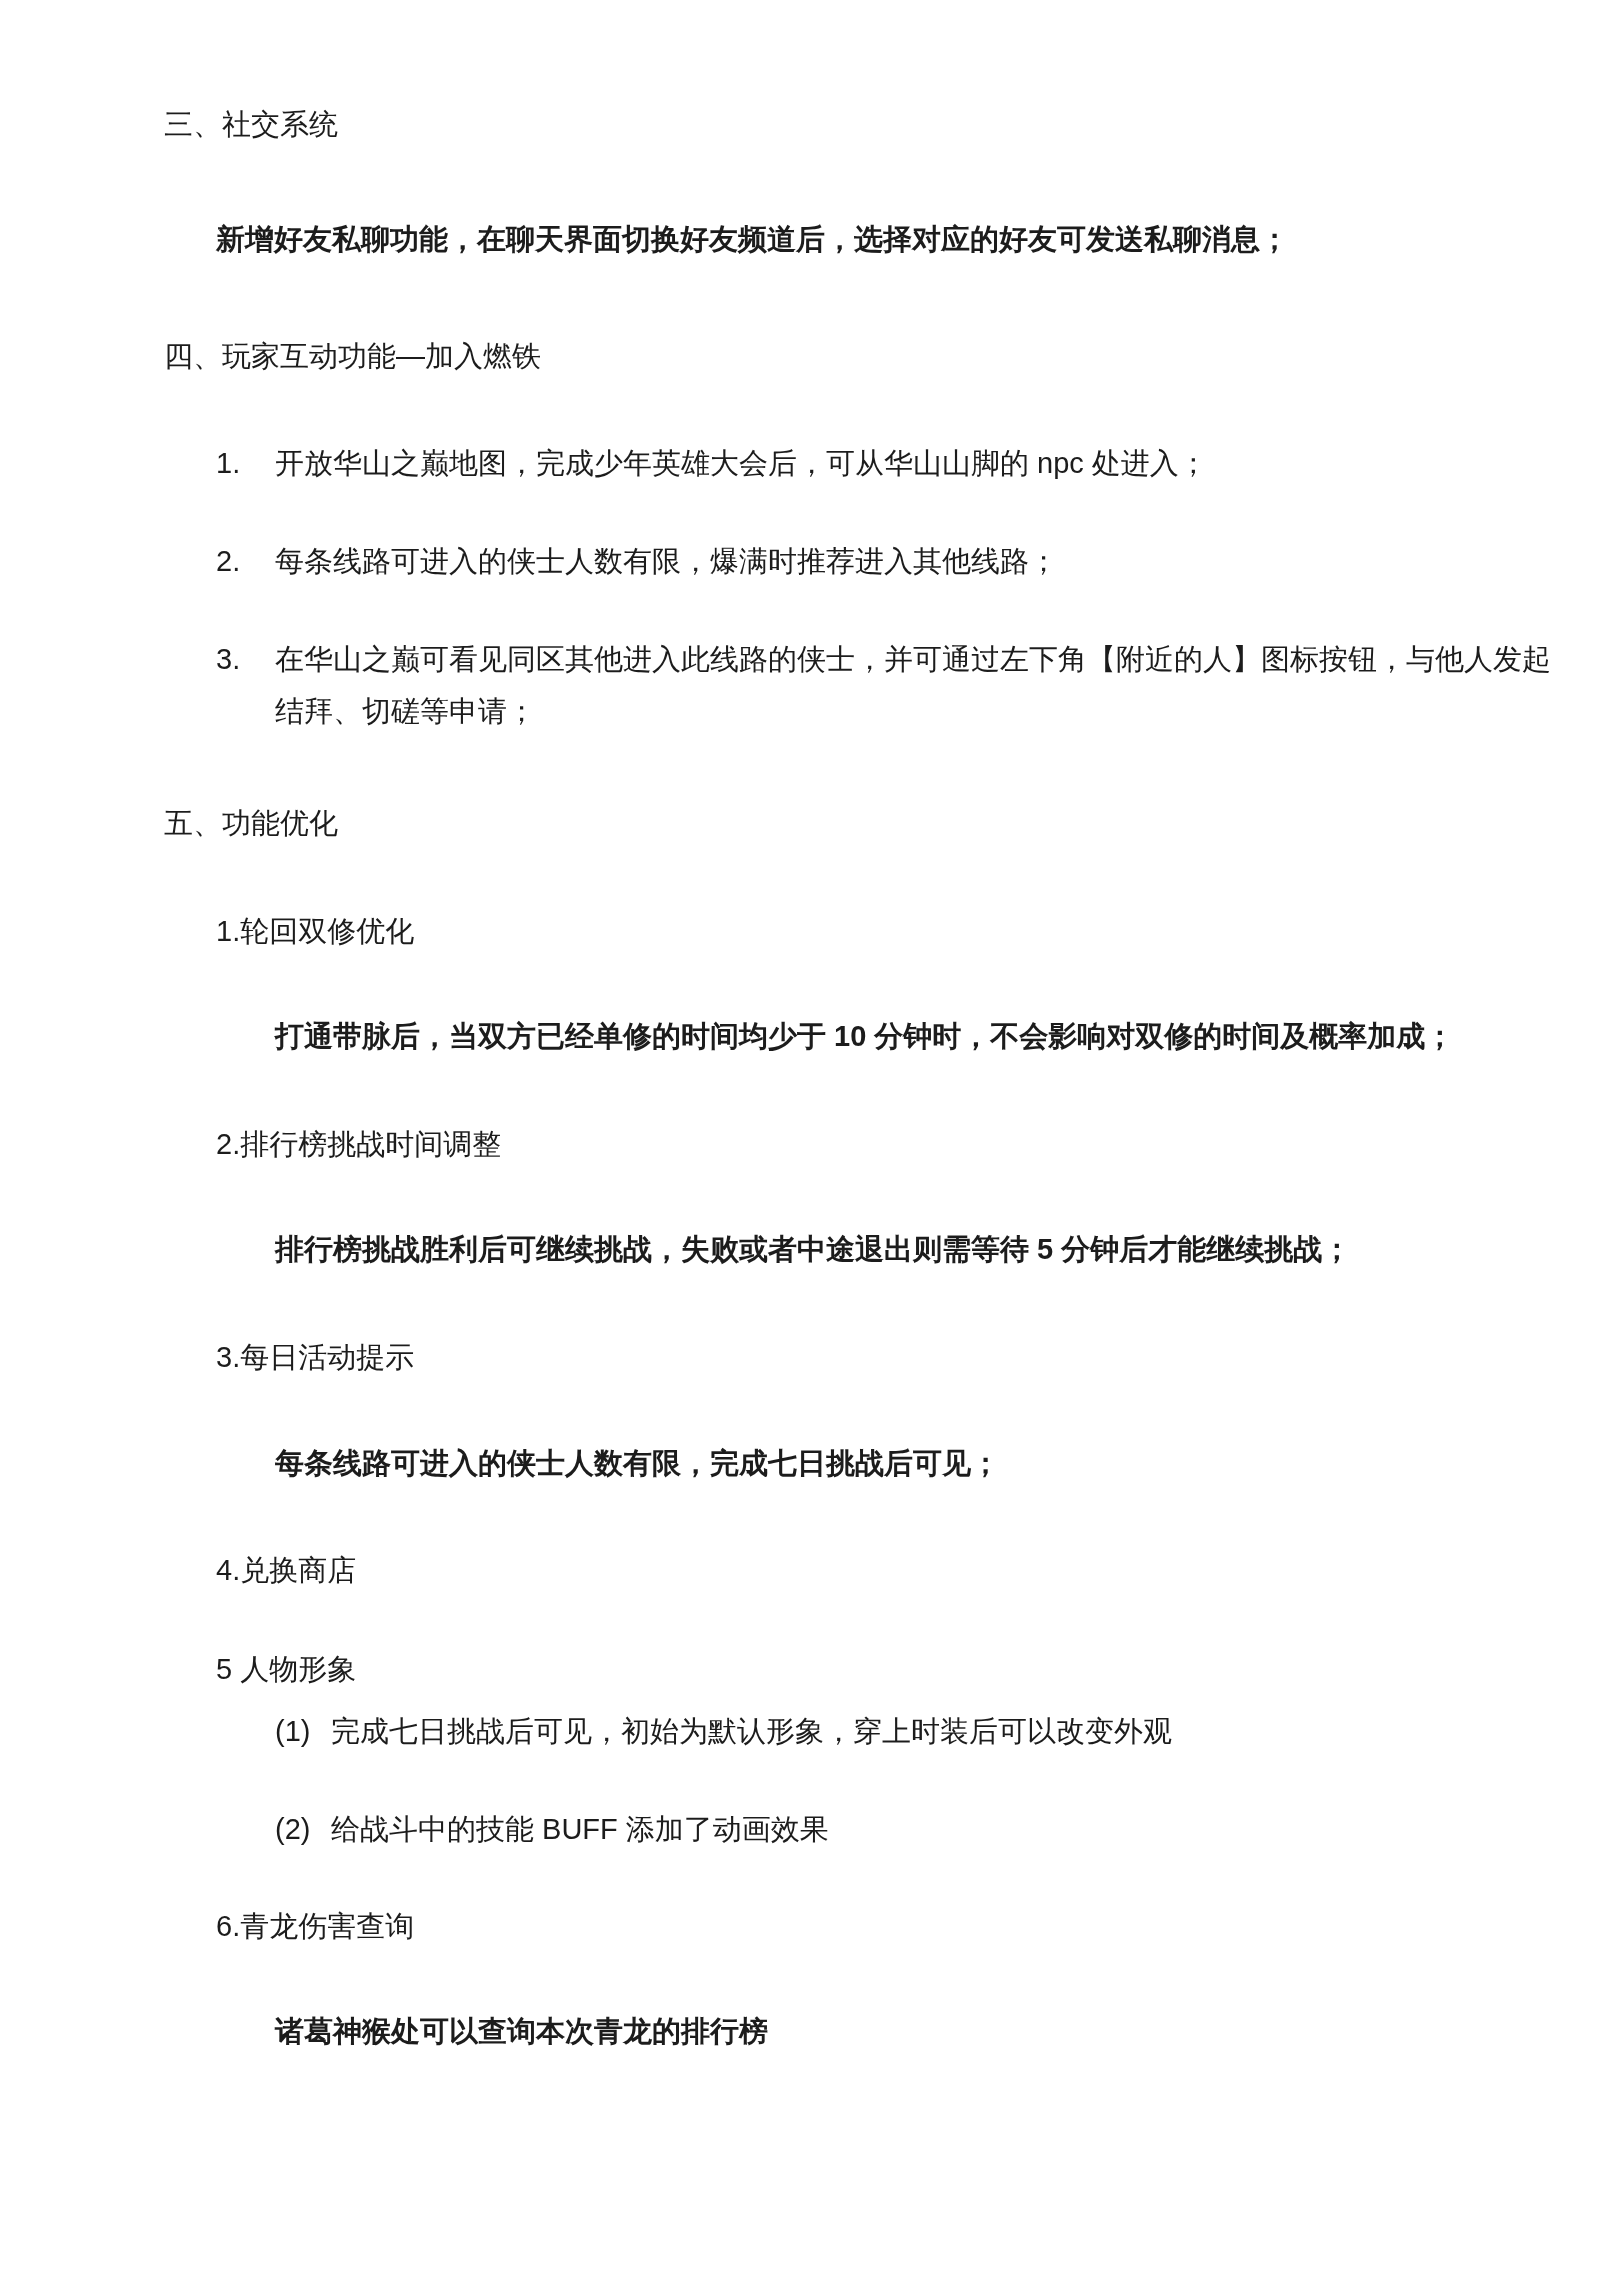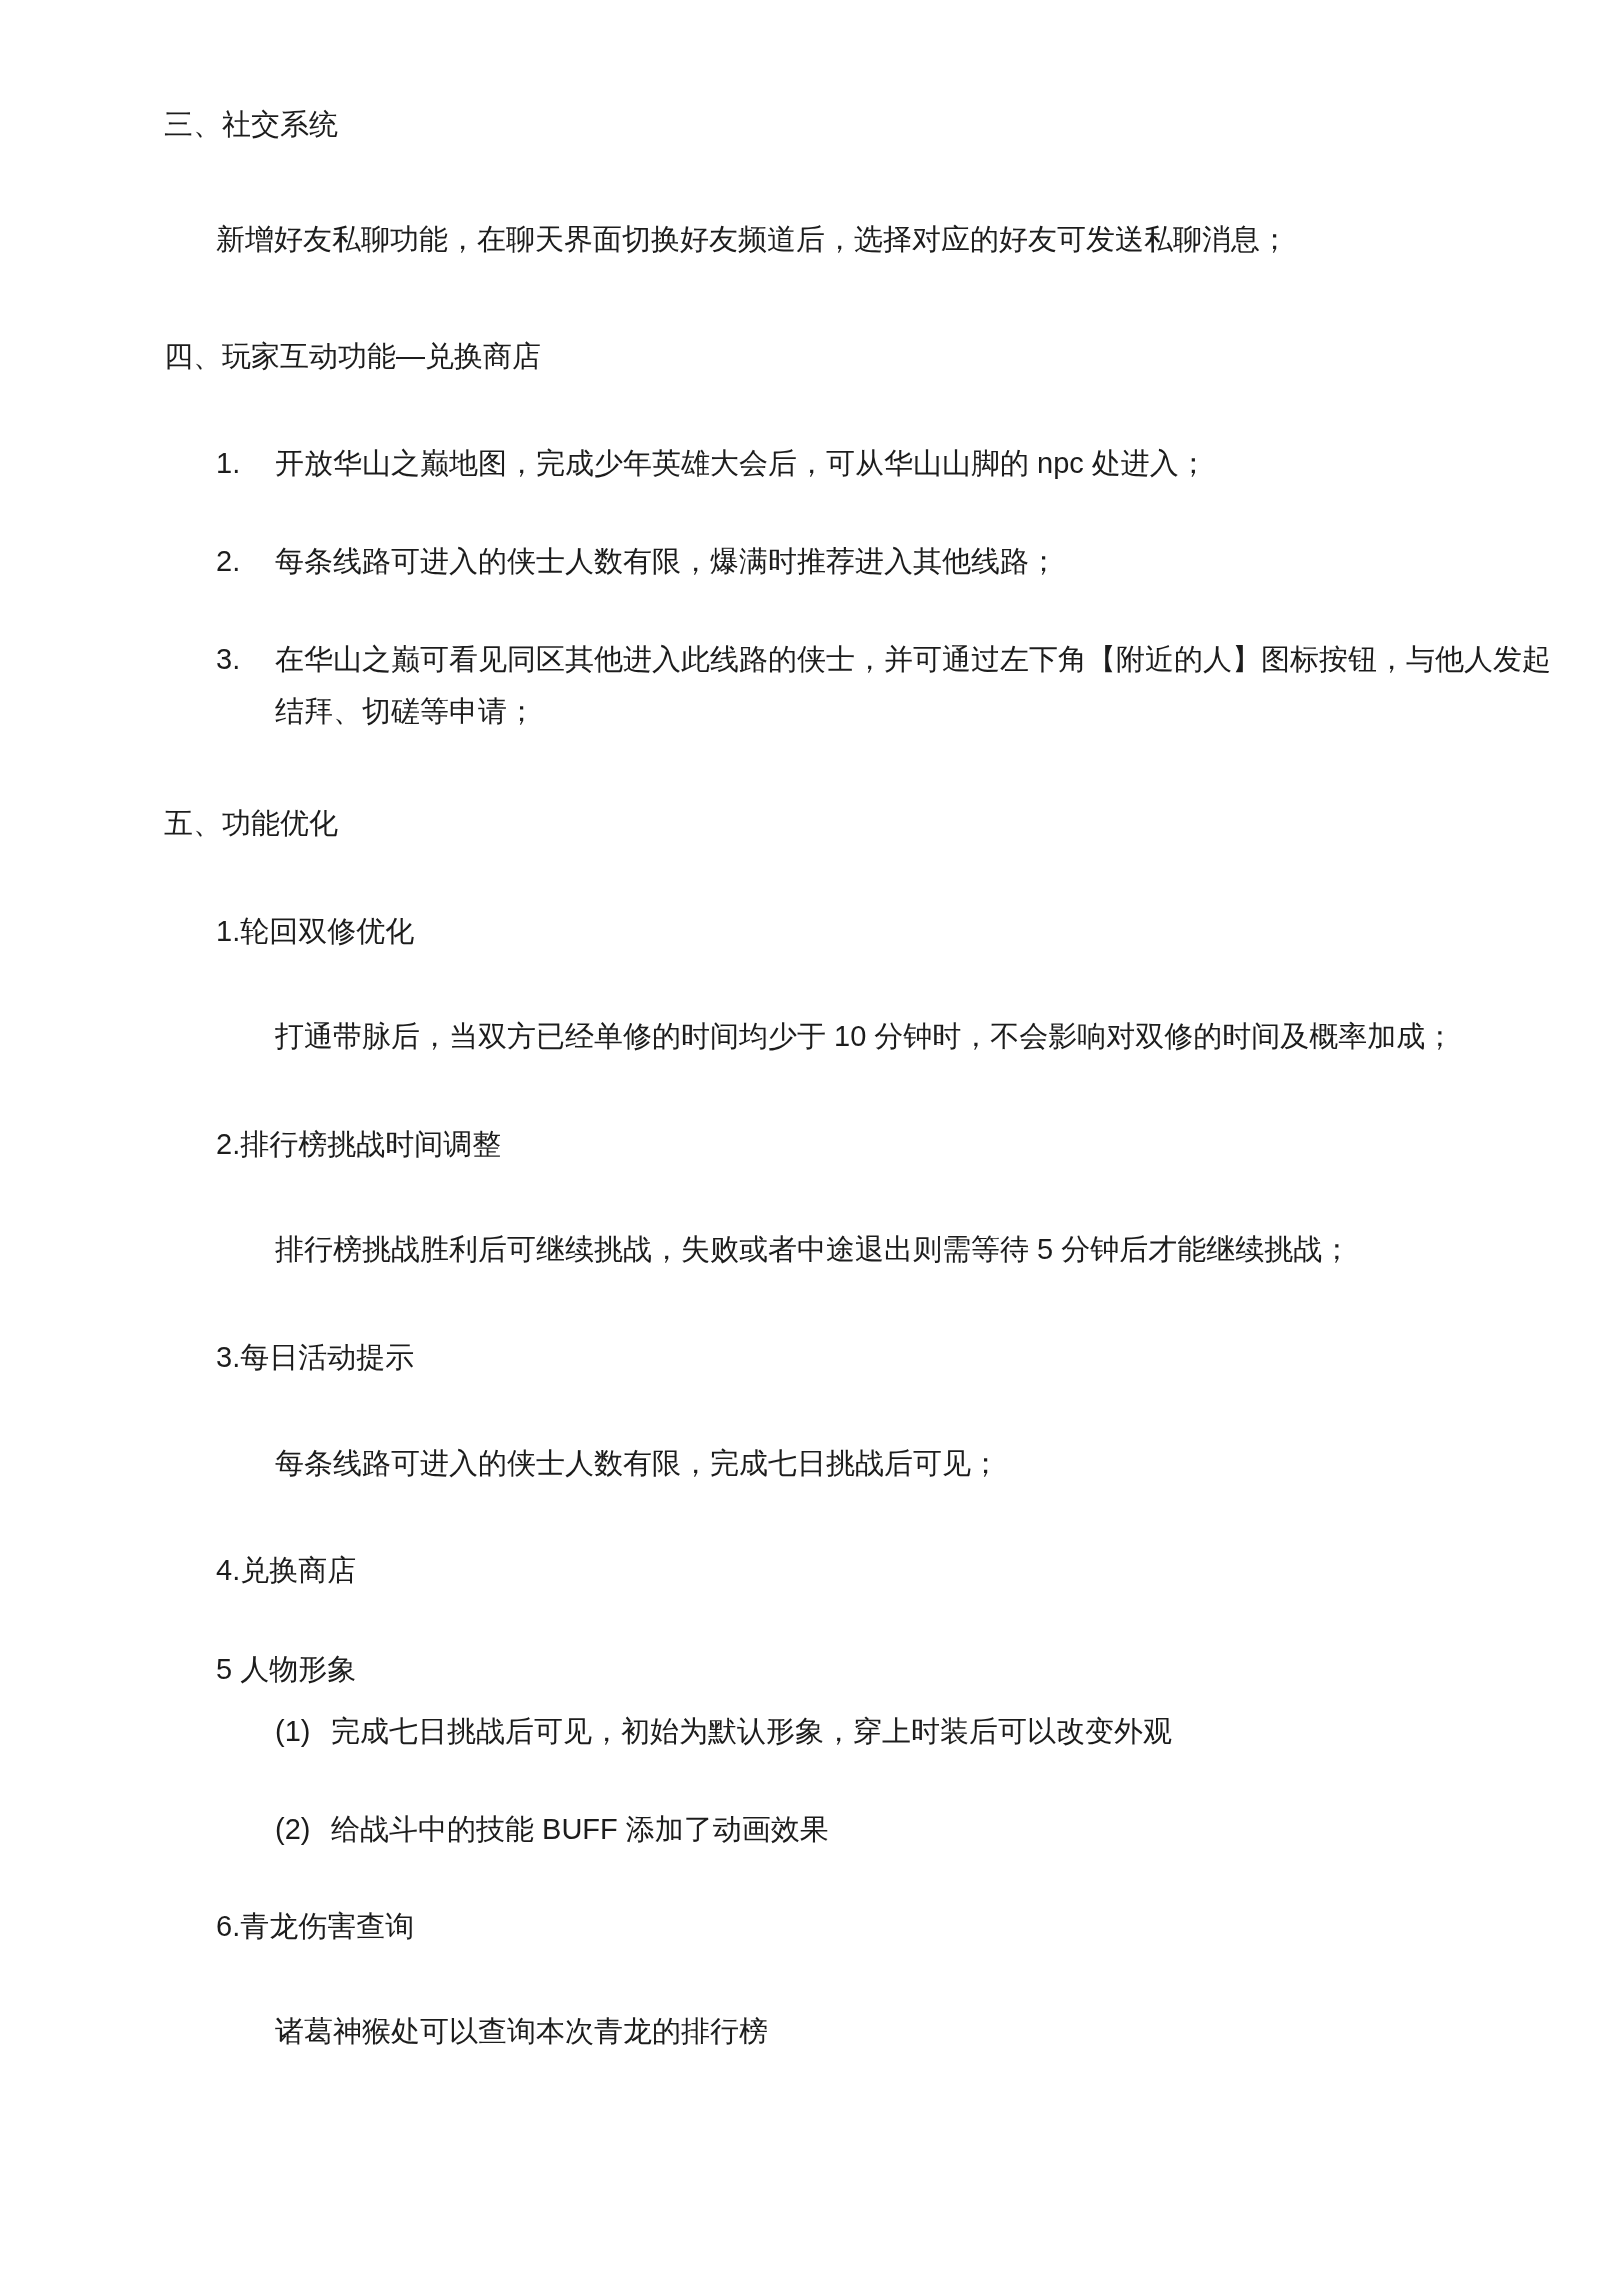--- a/index.html
+++ b/index.html
@@ -20,20 +20,21 @@
   .content {
     padding: 0 68px 0 164px;
     font-size: 29px;
   }
   .line {
     line-height: 39px;
     white-space: nowrap;
   }
   .wrap {
     line-height: 52px;
+    font-weight: bold;
   }
   
   .ind-1 { margin-left: 52px; }
   
   .ind-2 { margin-left: 111px; }
 
   .num-item {
     display: flex;
     margin-left: 52px;
     line-height: 52px;
@@ -77,21 +78,21 @@
 </head>
 <body>
 
 <div class="page">
   <div class="content">
 
     <div class="line mt-a">三、社交系统</div>
 
     <div class="wrap ind-1 mt-b">新增好友私聊功能，在聊天界面切换好友频道后，选择对应的好友可发送私聊消息；</div>
 
-    <div class="line mt-c">四、玩家互动功能—兑换商店</div>
+    <div class="line mt-c">四、玩家互动功能—加入燃铁</div>
 
     <div class="num-item mt-d">
       <span class="num">1.</span>
       <span class="txt">开放华山之巅地图，完成少年英雄大会后，可从华山山脚的 npc 处进入；</span>
     </div>
 
     <div class="num-item mt-e">
       <span class="num">2.</span>
       <span class="txt">每条线路可进入的侠士人数有限，爆满时推荐进入其他线路；</span>
     </div>

